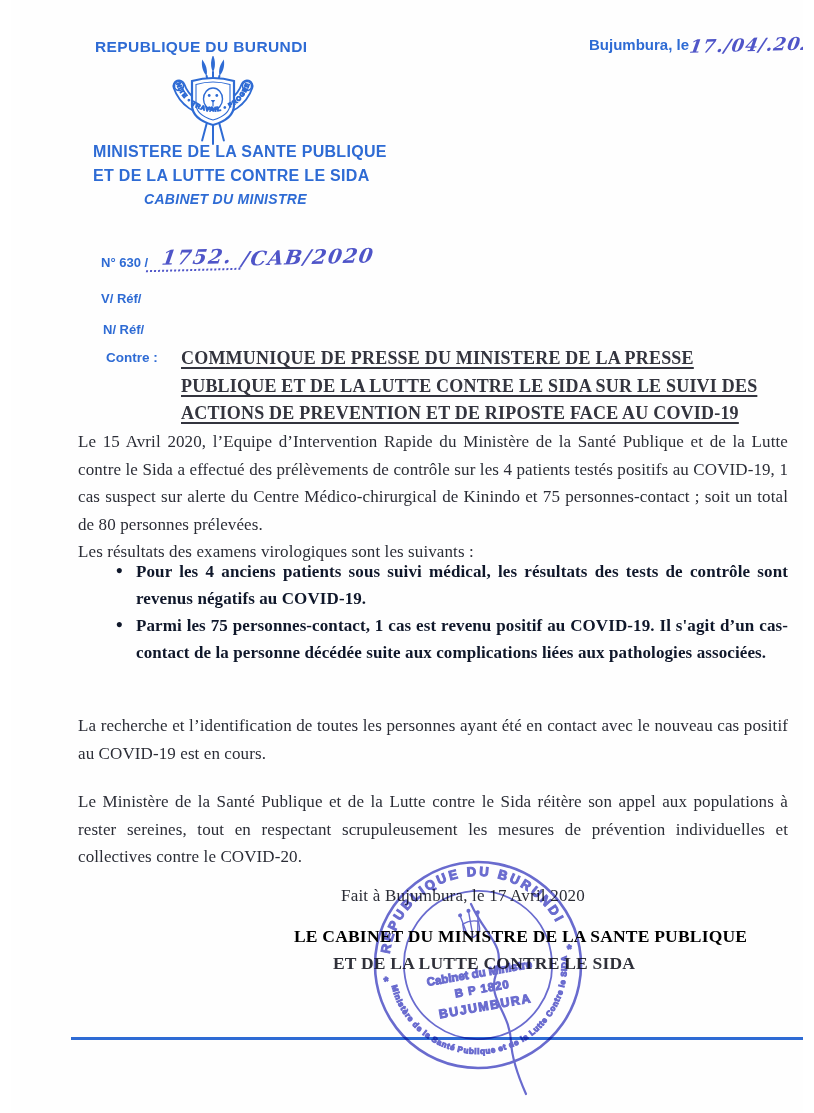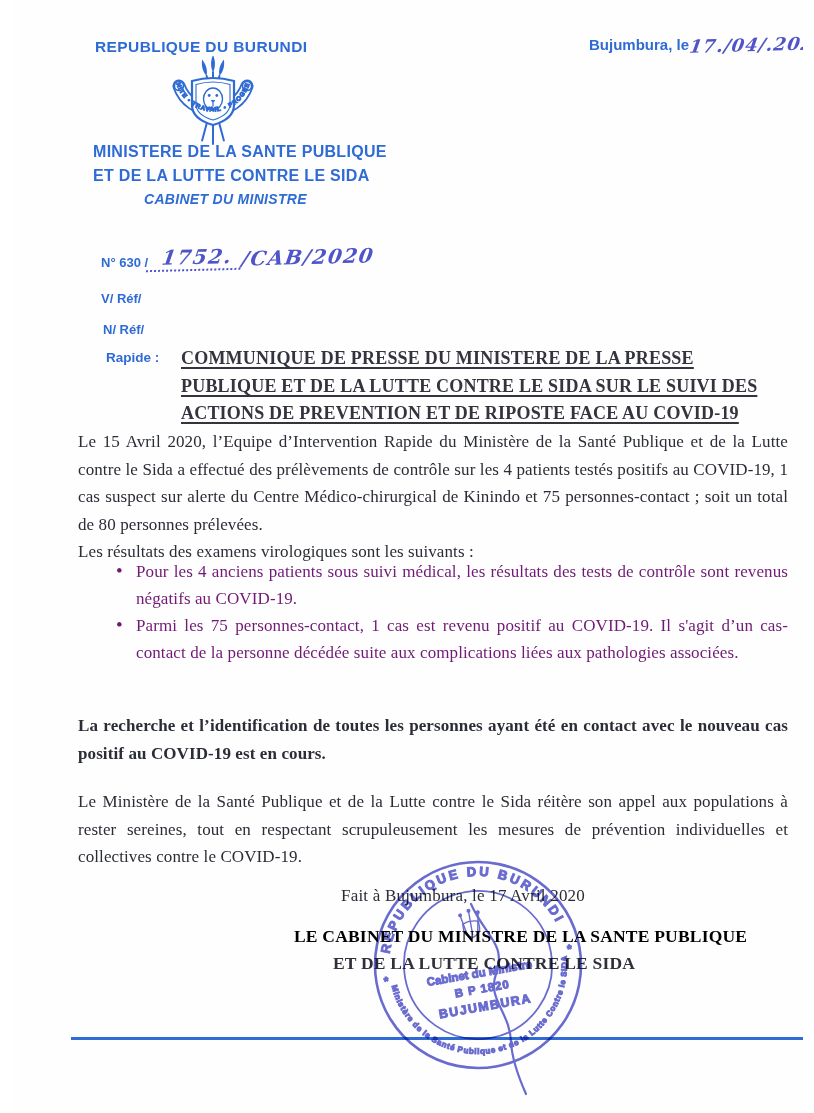--- a/index.html
+++ b/index.html
@@ -41,25 +41,25 @@
     text-decoration:underline; text-underline-offset:3px; text-decoration-thickness:1.5px;
     letter-spacing:0.2px;
   }
 
   
   .body { left:67px; width:710px; font-size:17px; line-height:27.5px; text-align:justify; margin:0; letter-spacing:0.1px; }
   .p1      { top:428px; }
   .intro   { top:538px; text-align:left; }
   .bullets { left:67px; top:558px; width:710px; list-style:none; margin:0; padding:0; }
   .bullets li {
-    position:relative; padding-left:58px; font-size:17px; font-weight:400;
-    line-height:27px; text-align:justify; letter-spacing:0.1px; color:#701a75;
+    position:relative; padding-left:58px; font-size:17px; font-weight:700;
+    line-height:27px; text-align:justify; letter-spacing:0.1px; color:#0f172a;
   }
   .bullets li::before { content:"\2022"; position:absolute; left:38px; top:-1px; font-size:19px; }
-  .finding { top:712px; font-weight:700; }
+  .finding { top:712px; font-weight:400; }
   .closing { top:788px; }
 
   
   .placedate { left:330px; top:886px; font-size:17px; letter-spacing:0.2px; }
   .cab1 { left:283px; top:926px; font-size:17.5px; font-weight:700; color:#000000; letter-spacing:0.2px; }
   .cab2 { left:322px; top:953px; font-size:17.5px; font-weight:700; color:#2f3039; letter-spacing:0.2px; }
 
   
   .stamp { left:348px; top:852px; z-index:5; mix-blend-mode:multiply; opacity:0.88; }
   .stamp text { fill:#5456c9; font-family:"Liberation Sans", sans-serif; }
@@ -138,36 +138,36 @@
 
   <div class="abs blue-sans dateline">
     <span>Bujumbura, le</span><span class="hw">17./04/.2020</span>
   </div>
 
   <div class="abs blue-sans refnum">
     <span>N° 630 /</span><span class="hw dotted">1752.</span><span class="hw">/CAB/2020</span>
   </div>
   <div class="abs blue-sans vref">V/ Réf/</div>
   <div class="abs blue-sans nref">N/ Réf/</div>
-  <div class="abs blue-sans objet">Rapide :</div>
+  <div class="abs blue-sans objet">Contre :</div>
 
   <div class="abs subject">
     <div class="sline">COMMUNIQUE DE PRESSE DU MINISTERE DE LA PRESSE</div>
     <div class="sline">PUBLIQUE ET DE LA LUTTE CONTRE LE SIDA SUR LE SUIVI DES</div>
     <div class="sline">ACTIONS DE PREVENTION ET DE RIPOSTE FACE AU COVID-19</div>
   </div>
 
   <p class="abs body p1">Le 15 Avril 2020, l’Equipe d’Intervention Rapide du Ministère de la Santé Publique et de la Lutte contre le Sida a effectué des prélèvements de contrôle sur les 4 patients testés positifs au COVID-19, 1 cas suspect sur alerte du Centre Médico-chirurgical de Kinindo et 75 personnes-contact ; soit un total de 80 personnes prélevées.</p>
   <p class="abs body intro">Les résultats des examens virologiques  sont les suivants :</p>
   <ul class="abs bullets">
     <li>Pour les 4 anciens patients sous suivi médical, les résultats des tests de contrôle sont revenus négatifs au COVID-19.</li>
     <li>Parmi les 75 personnes-contact, 1 cas est revenu positif au COVID-19. Il s'agit d’un cas-contact de la personne décédée suite aux complications liées aux pathologies associées.</li>
   </ul>
   <p class="abs body finding">La recherche et l’identification de toutes les  personnes ayant été en contact avec le nouveau cas positif au COVID-19 est en cours.</p>
-  <p class="abs body closing">Le  Ministère de la Santé Publique et de la Lutte contre le Sida réitère son appel aux populations  à rester sereines, tout en respectant scrupuleusement les mesures de prévention individuelles et collectives contre le COVID-19.</p>
+  <p class="abs body closing">Le  Ministère de la Santé Publique et de la Lutte contre le Sida réitère son appel aux populations  à rester sereines, tout en respectant scrupuleusement les mesures de prévention individuelles et collectives contre le COVID-20.</p>
 
   <div class="abs placedate">Fait à Bujumbura, le 17 Avril  2020</div>
   <div class="abs cab1">LE CABINET DU MINISTRE DE LA SANTE PUBLIQUE</div>
   <div class="abs cab2">ET DE LA LUTTE CONTRE LE SIDA</div>
 
   <svg class="abs stamp" width="242" height="248" viewBox="0 0 242 248">
     <g transform="translate(119,113) rotate(-10)" fill="none" stroke="#5456c9">
       <circle r="103" stroke-width="2.6"></circle>
       <circle r="74" stroke-width="1.8"></circle>
       <defs>

